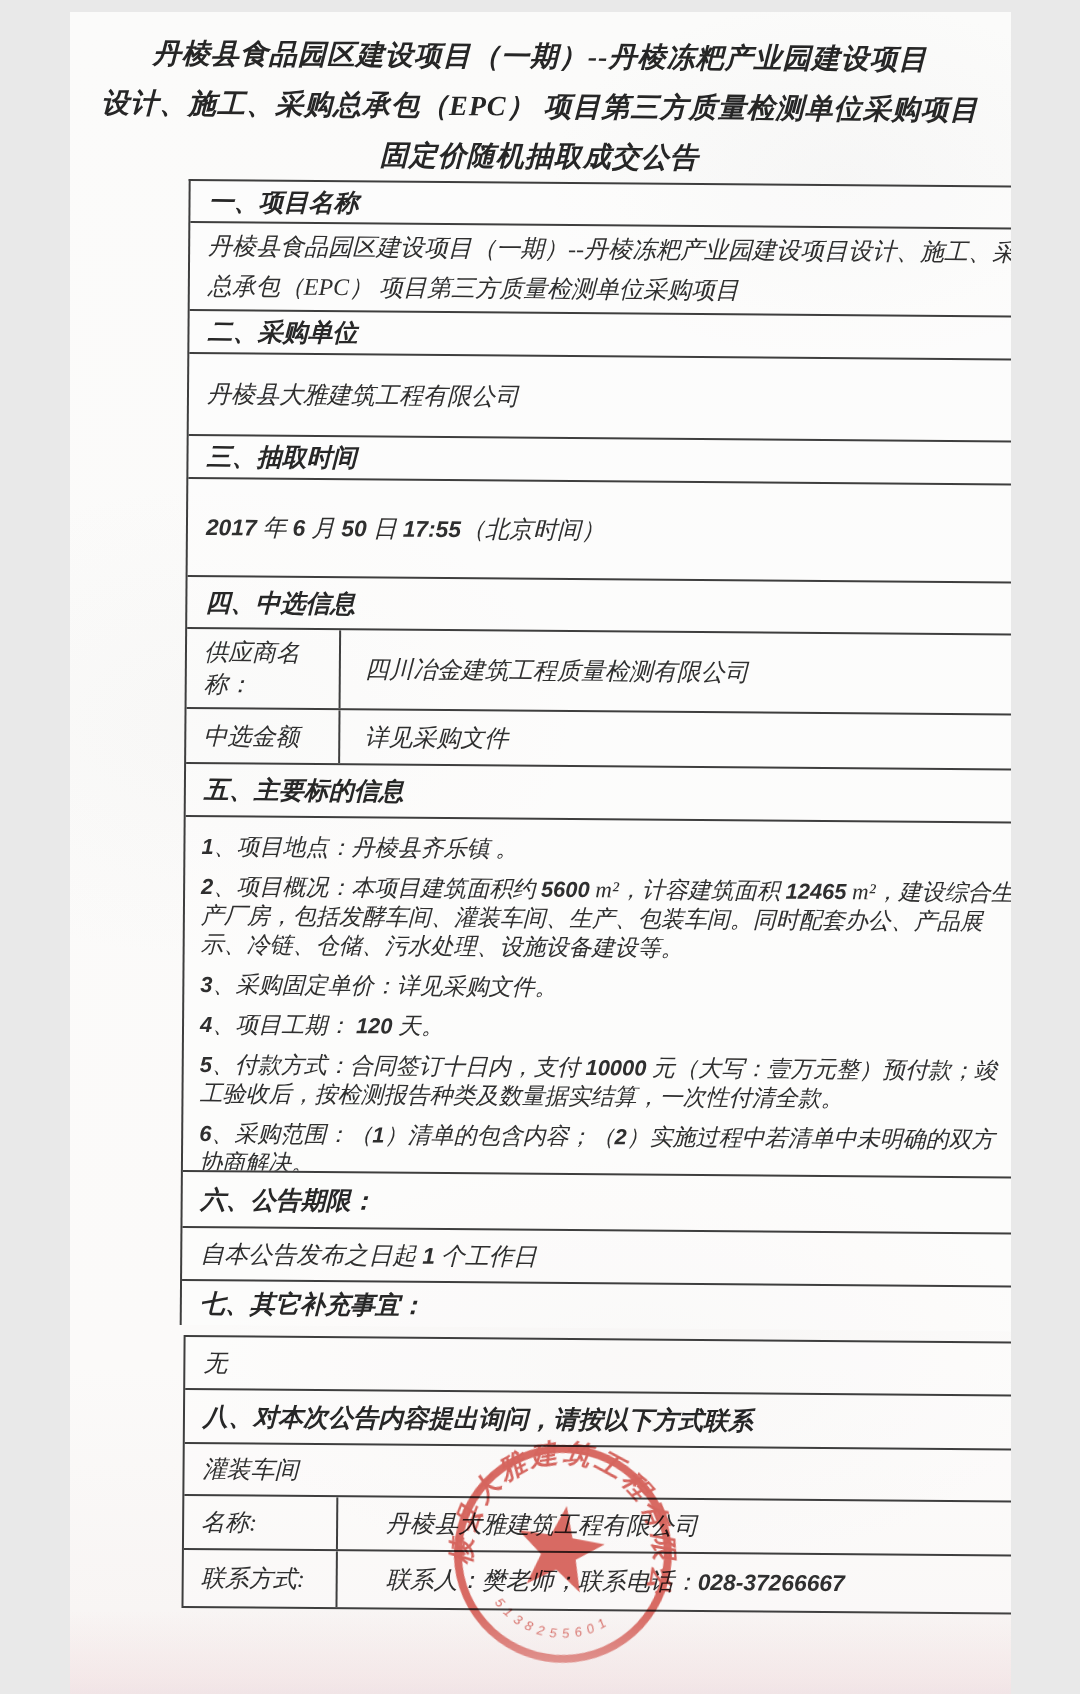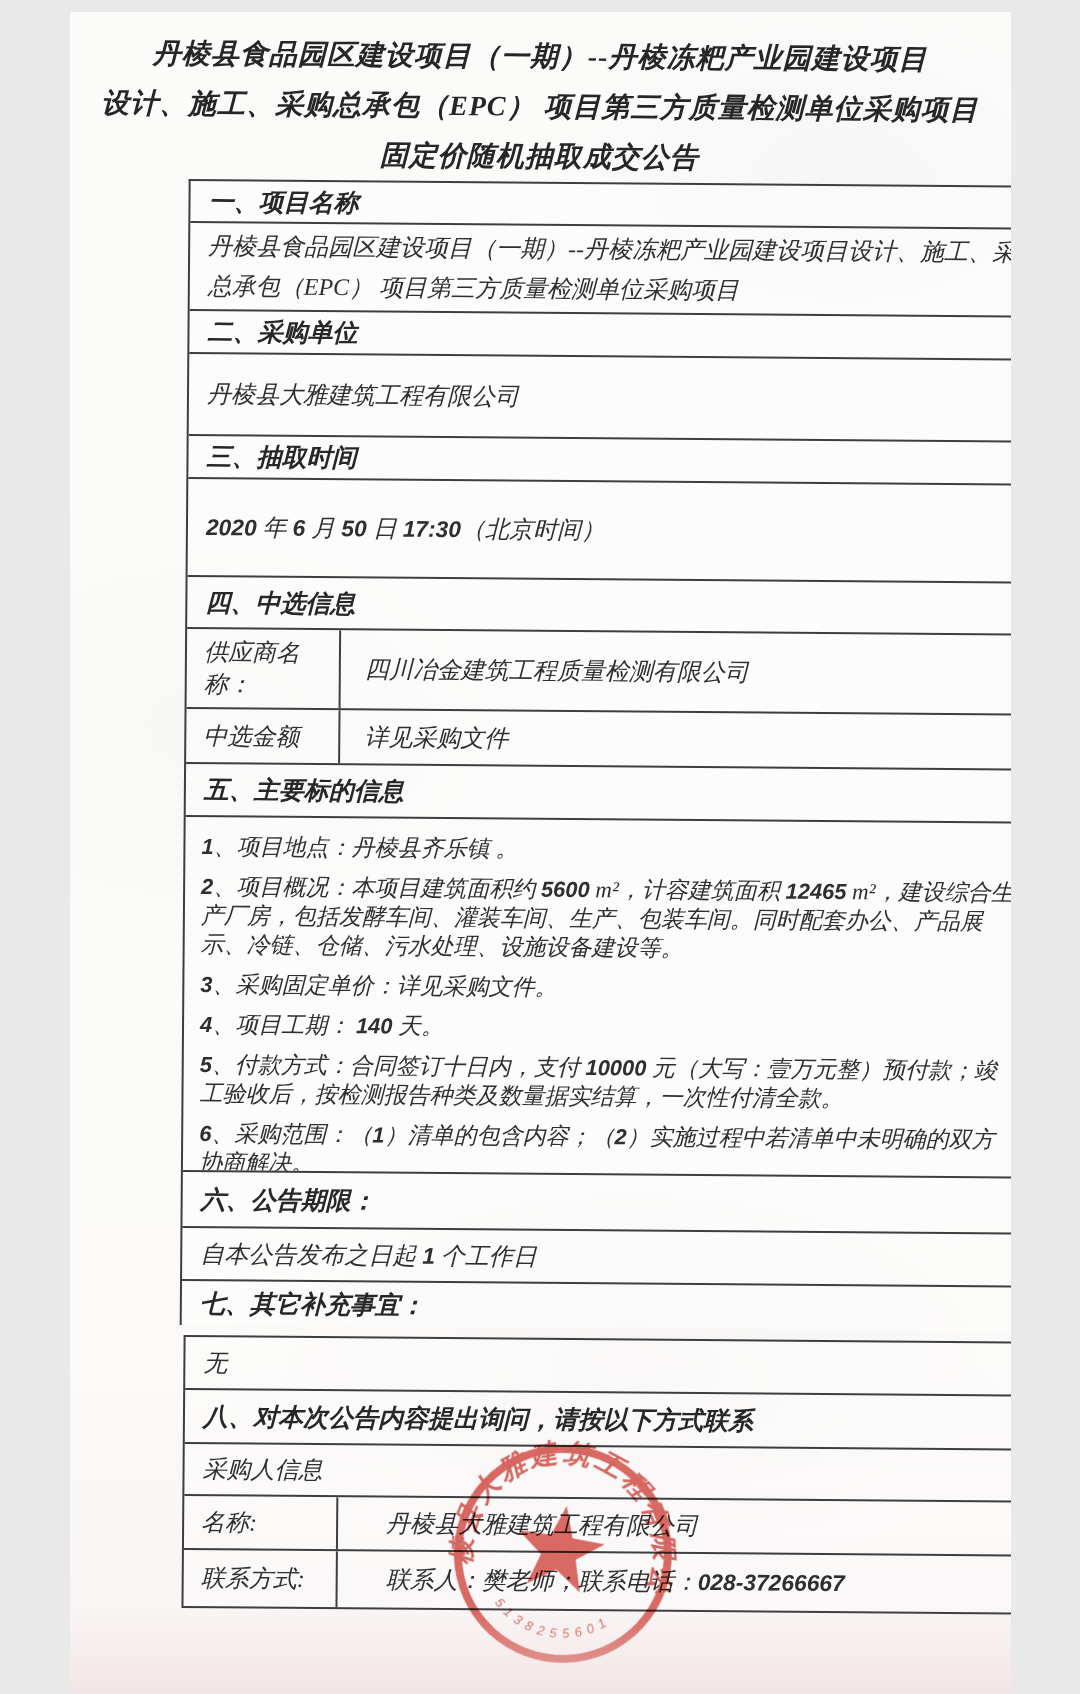--- a/index.html
+++ b/index.html
@@ -91,41 +91,41 @@
         <div class="row section">
           <span>二、采购单位</span>
         </div>
         <div class="row text">
           <span>丹棱县大雅建筑工程有限公司</span>
         </div>
         <div class="row section">
           <span>三、抽取时间</span>
         </div>
         <div class="row text">
-          <span><b>2020</b> 年 <b>6</b> 月 <b>50</b> 日 <b>17:30</b>（北京时间）</span>
+          <span><b>2017</b> 年 <b>6</b> 月 <b>50</b> 日 <b>17:55</b>（北京时间）</span>
         </div>
         <div class="row section">
           <span>四、中选信息</span>
         </div>
         <div class="row kv">
           <div class="kcell">供应商名称：</div>
           <div class="vcell">四川冶金建筑工程质量检测有限公司</div>
         </div>
         <div class="row kv">
           <div class="kcell">中选金额</div>
           <div class="vcell">详见采购文件</div>
         </div>
         <div class="row section">
           <span>五、主要标的信息</span>
         </div>
         <div class="row list">
           <p><b>1</b>、项目地点：丹棱县齐乐镇 。</p>
           <p><b>2</b>、项目概况：本项目建筑面积约 <b>5600</b> m²，计容建筑面积 <b>12465</b> m²，建设综合生产厂房，包括发酵车间、灌装车间、生产、包装车间。同时配套办公、产品展示、冷链、仓储、污水处理、设施设备建设等。</p>
           <p><b>3</b>、采购固定单价：详见采购文件。</p>
-          <p><b>4</b>、项目工期： <b>140</b> 天。</p>
+          <p><b>4</b>、项目工期： <b>120</b> 天。</p>
           <p><b>5</b>、付款方式：合同签订十日内，支付 <b>10000</b> 元（大写：壹万元整）预付款；竣工验收后，按检测报告种类及数量据实结算，一次性付清全款。</p>
           <p><b>6</b>、采购范围：（<b>1</b>）清单的包含内容；（<b>2</b>）实施过程中若清单中未明确的双方协商解决。</p>
         </div>
         <div class="row section">
           <span>六、公告期限：</span>
         </div>
         <div class="row text">
           <span>自本公告发布之日起 <b>1</b> 个工作日</span>
         </div>
         <div class="row section">
@@ -133,21 +133,21 @@
         </div>
       </div>
     <div class="tbl" id="t2">
         <div class="row text">
           <span>无</span>
         </div>
         <div class="row section">
           <span>八、对本次公告内容提出询问，请按以下方式联系</span>
         </div>
         <div class="row text">
-          <span>采购人信息</span>
+          <span>灌装车间</span>
         </div>
         <div class="row kv">
           <div class="kcell">名称:</div>
           <div class="vcell">丹棱县大雅建筑工程有限公司</div>
         </div>
         <div class="row kv">
           <div class="kcell">联系方式:</div>
           <div class="vcell">联系人：樊老师；联系电话：<b>028-37266667</b></div>
         </div>
       </div>

